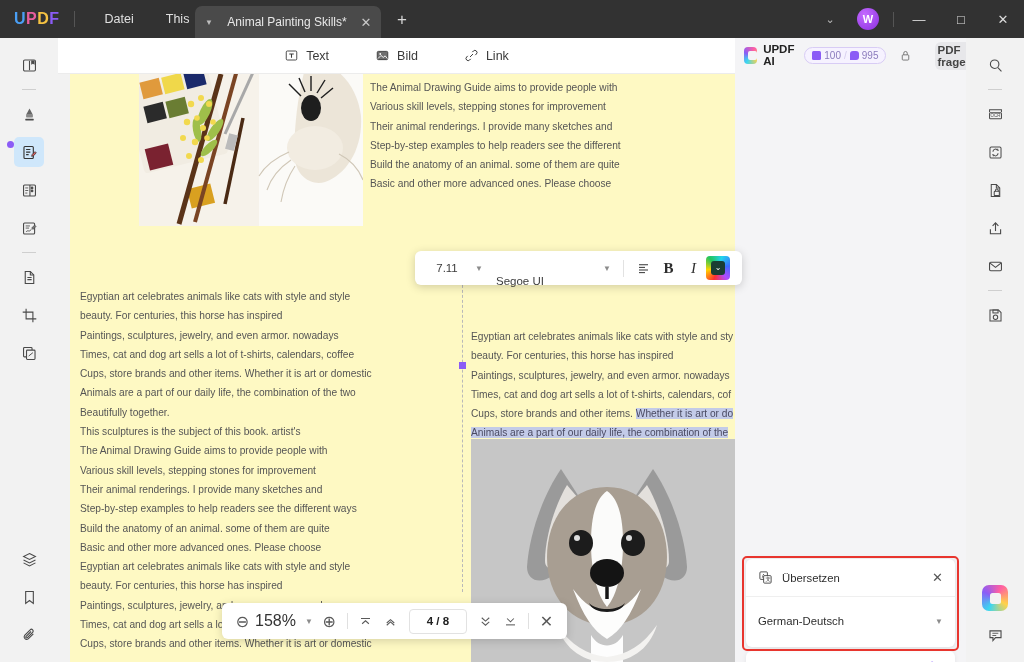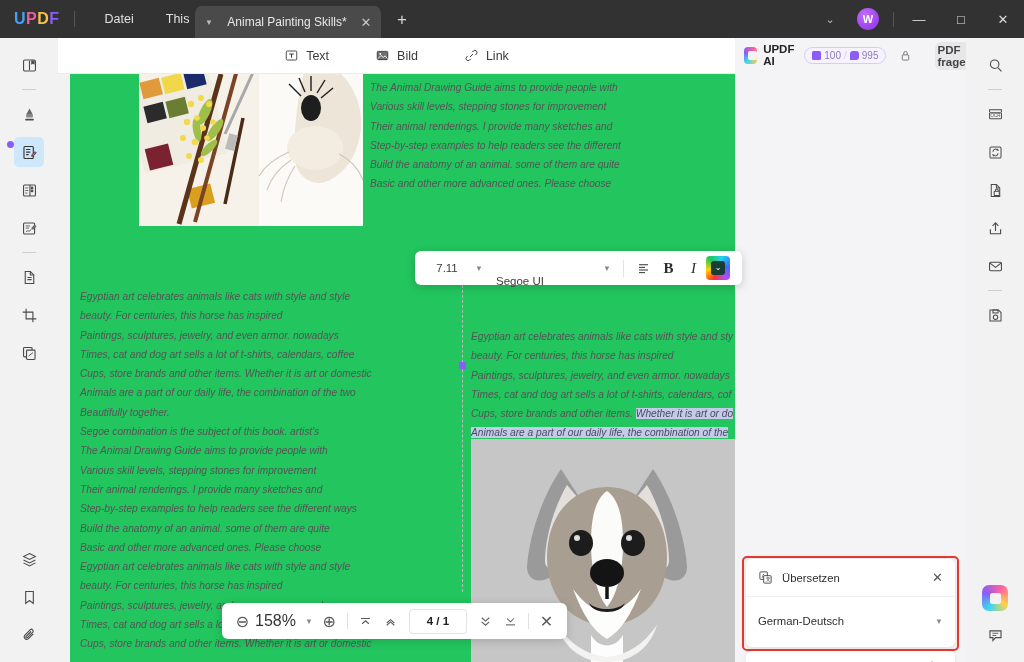--- a/index.html
+++ b/index.html
@@ -91,21 +91,21 @@
   }
   .edit-toolbar {
     position:absolute; left:0; top:0; width:677px; height:36px;
     background:#ffffff; display:flex; align-items:center; justify-content:center; gap:46px;
     border-bottom:1px solid #ececec;
   }
   .et-item { display:flex; align-items:center; gap:7px; font-size:12.5px; color:#3a3a3a; cursor:pointer; }
 
   .page {
     position:absolute; left:12px; top:36px; width:665px; height:588px;
-    background:#22c55e; overflow:hidden;font-style:italic;
+    background:#fef9c3; overflow:hidden;
   }
   .col { position:absolute; top:0; font-size:10.2px; color:#555; line-height:19.3px; }
   .col .ln { white-space:nowrap; }
 
   .photo-top {
     position:absolute; left:69px; top:0px; width:224px; height:152px;
     background: linear-gradient(115deg,#efe6d8 0%,#f3eee4 35%,#faf8f4 60%,#f0ece4 100%);
     overflow:hidden;
   }
   .photo-dog {
@@ -513,21 +513,21 @@
         </div>
 
         <div class="col" style="left:10px; top:213px; width:330px;">
           <div class="ln">Egyptian art celebrates animals like cats with style and style</div>
           <div class="ln">beauty. For centuries, this horse has inspired</div>
           <div class="ln">Paintings, sculptures, jewelry, and even armor. nowadays</div>
           <div class="ln">Times, cat and dog art sells a lot of t-shirts, calendars, coffee</div>
           <div class="ln">Cups, store brands and other items. Whether it is art or domestic</div>
           <div class="ln">Animals are a part of our daily life, the combination of the two</div>
           <div class="ln">Beautifully together.</div>
-          <div class="ln">Segoe combination is the subject of this book. artist's</div>
+          <div class="ln">This sculptures is the subject of this book. artist's</div>
           <div class="ln">The Animal Drawing Guide aims to provide people with</div>
           <div class="ln">Various skill levels, stepping stones for improvement</div>
           <div class="ln">Their animal renderings. I provide many sketches and</div>
           <div class="ln">Step-by-step examples to help readers see the different ways</div>
           <div class="ln">Build the anatomy of an animal. some of them are quite</div>
           <div class="ln">Basic and other more advanced ones. Please choose</div>
           <div class="ln">Egyptian art celebrates animals like cats with style and style</div>
           <div class="ln">beauty. For centuries, this horse has inspired</div>
           <div class="ln">Paintings, sculptures, jewelry, and even armor. nowadays</div>
           <div class="ln">Times, cat and dog art sells a lot of t-shirts, calendars, coffee</div>
@@ -605,21 +605,21 @@
               <path d="M5.5 13l4.5-4 4.5 4"></path>
           </svg>
         </span>
         <span class="pn-btn">
           <svg class="svg-ic" width="15" height="15" viewBox="0 0 20 20" stroke="#5a5a5a" stroke-width="1.4" fill="none">
             <path d="M5 12l5-4.5 5 4.5"></path>
               <path d="M5 7.5l5-4.5 5 4.5" opacity="0"></path>
             <path d="M5 15l5-4.5 5 4.5"></path>
           </svg>
         </span>
-        <span class="pn-page">4 / 1</span>
+        <span class="pn-page">4 / 8</span>
         <span class="pn-btn">
           <svg class="svg-ic" width="15" height="15" viewBox="0 0 20 20" stroke="#5a5a5a" stroke-width="1.4" fill="none">
             <path d="M5 5l5 4.5 5-4.5"></path>
               <path d="M5 10.5l5 4.5 5-4.5"></path>
           </svg>
         </span>
         <span class="pn-btn">
           <svg class="svg-ic" width="15" height="15" viewBox="0 0 20 20" stroke="#5a5a5a" stroke-width="1.4" fill="none">
             <path d="M5.5 6l4.5 4.5 4.5-4.5"></path>
               <path d="M4 14.5h12"></path>

